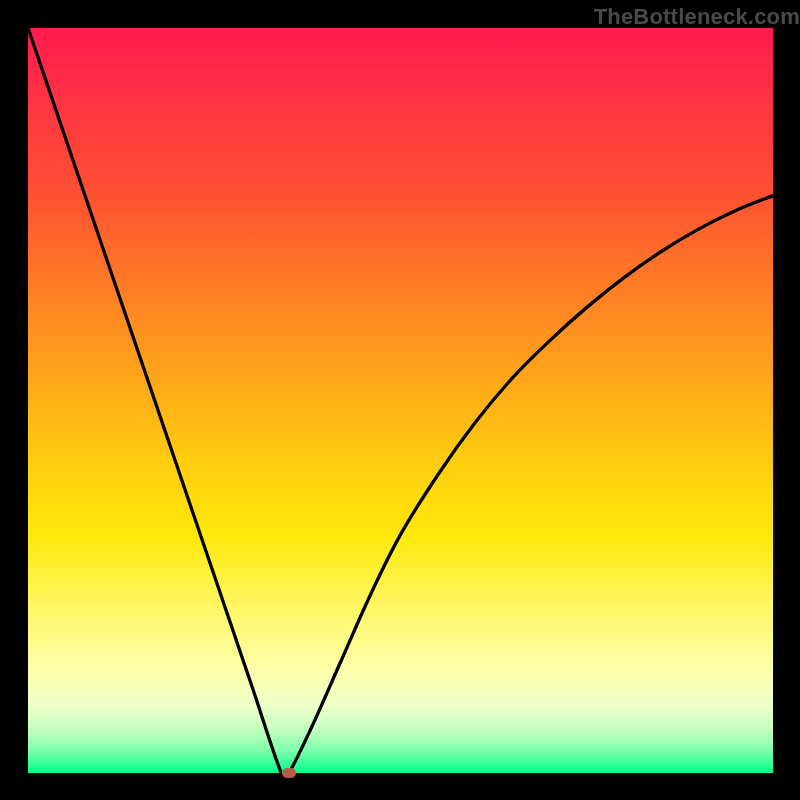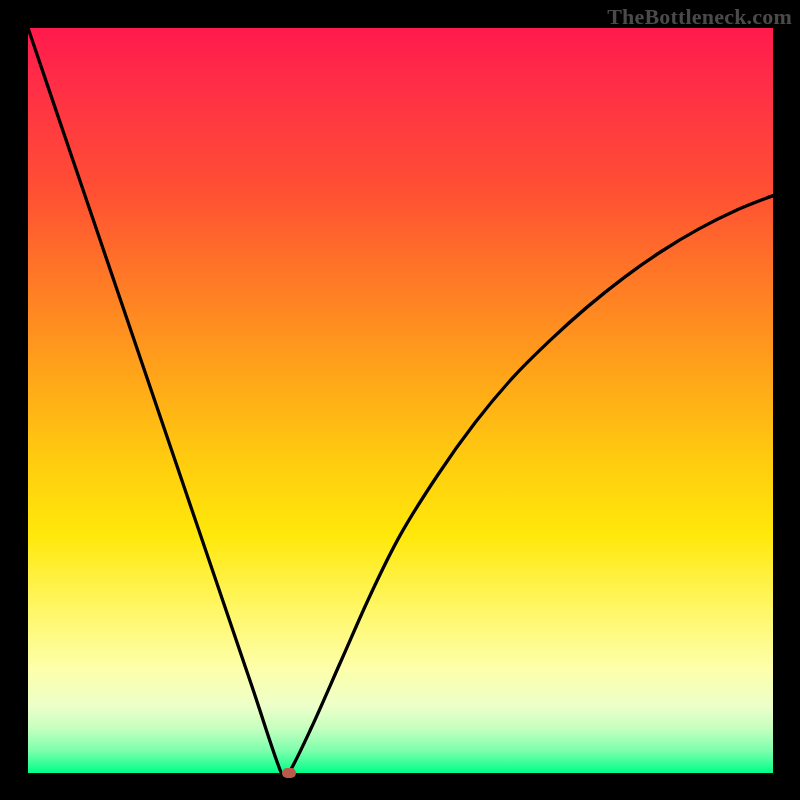--- a/index.html
+++ b/index.html
@@ -6,22 +6,22 @@
   html, body { width: 800px; height: 800px; overflow: hidden; background: #000; }
   .frame {
     position: relative;
     width: 800px;
     height: 800px;
     background: #000;
   }
   .watermark {
     position: absolute;
     top: 4px;
-    right: 8px;
-    font-family: Liberation Serif, serif;
+    right: 0;
+    font-family: Liberation Sans, sans-serif;
     font-size: 22px;
     font-weight: 600;
     color: #4a4a4a;
     letter-spacing: 0.2px;
   }
   .plot {
     position: absolute;
     left: 28px;
     top: 28px;
     width: 745px;

